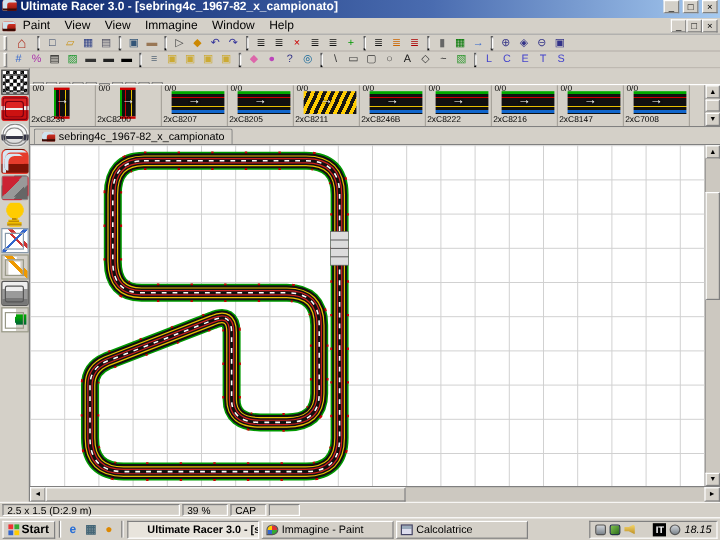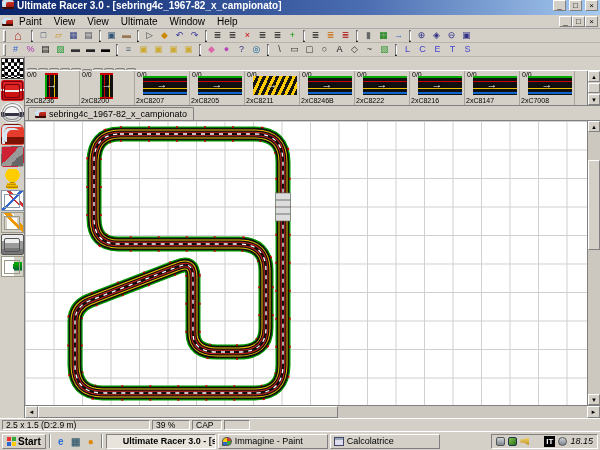--- a/index.html
+++ b/index.html
@@ -102,21 +102,21 @@
   <button class="winbtn">_</button>
   <button class="winbtn">□</button>
   <button class="winbtn">×</button>
 </div>
 
 <div class="menubar">
   <span class="caricon" style="width:11px;height:8px;"></span>
   <span class="mitem">Paint</span>
   <span class="mitem">View</span>
   <span class="mitem">View</span>
-  <span class="mitem">Ultimate</span>
+  <span class="mitem">Immagine</span>
   <span class="mitem">Window</span>
   <span class="mitem">Help</span>
   <span class="spacer"></span>
   <button class="winbtn">_</button>
   <button class="winbtn">□</button>
   <button class="winbtn">×</button>
 </div>
 
 <div class="toolbar">
   <div class="tbhandle"></div>

